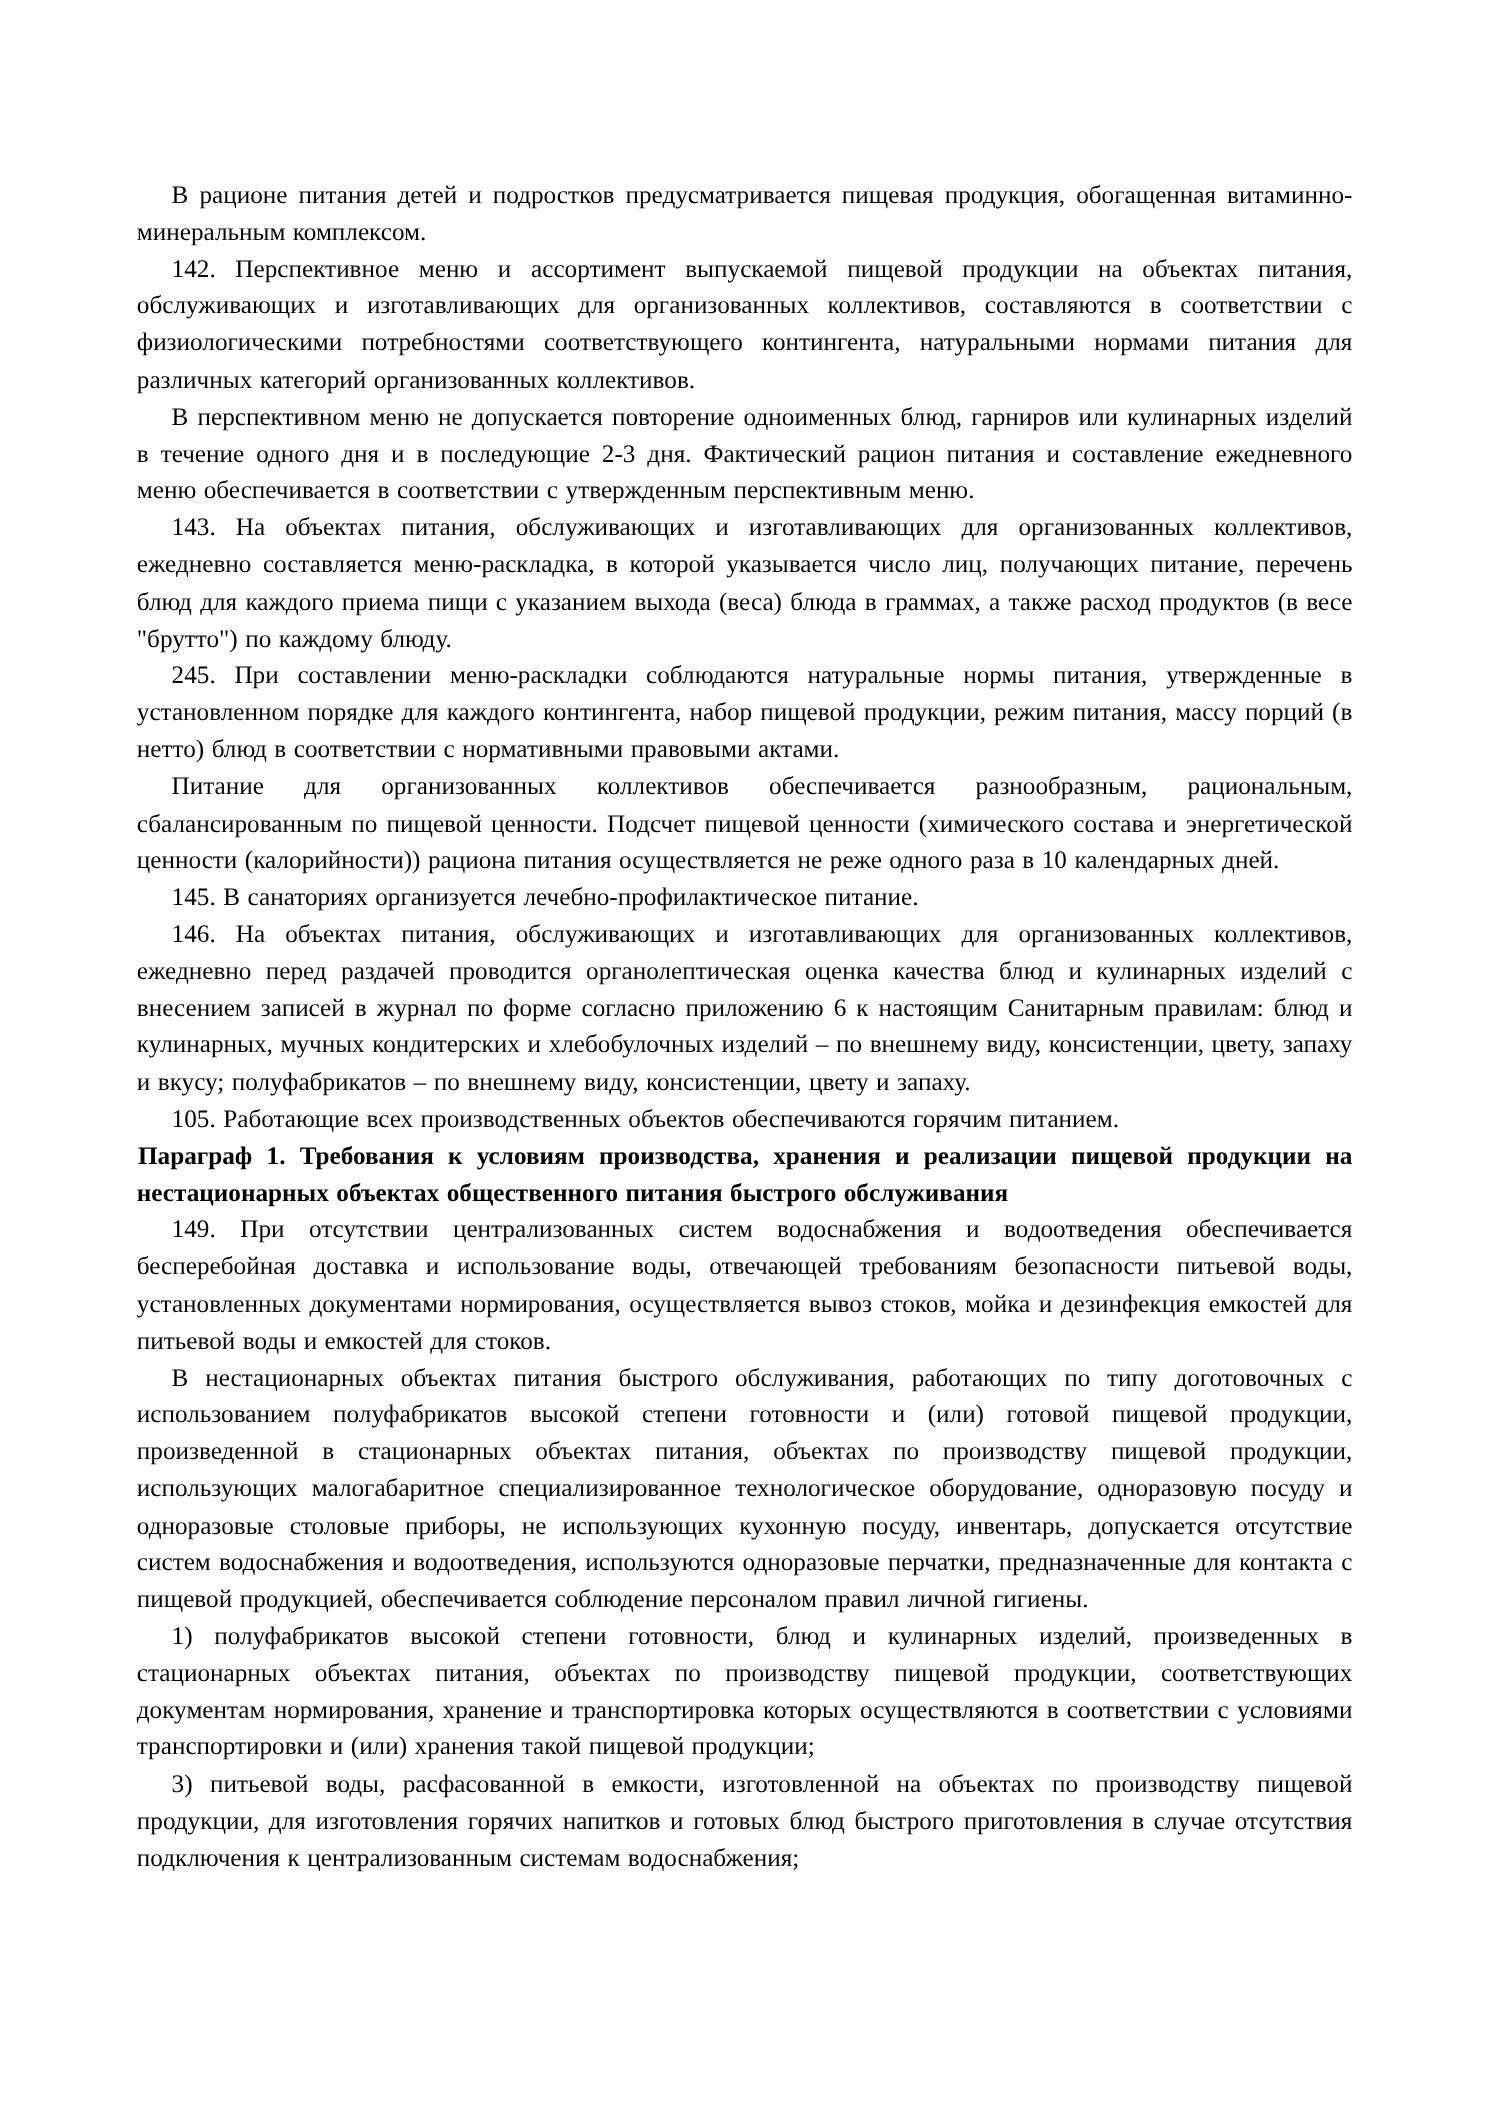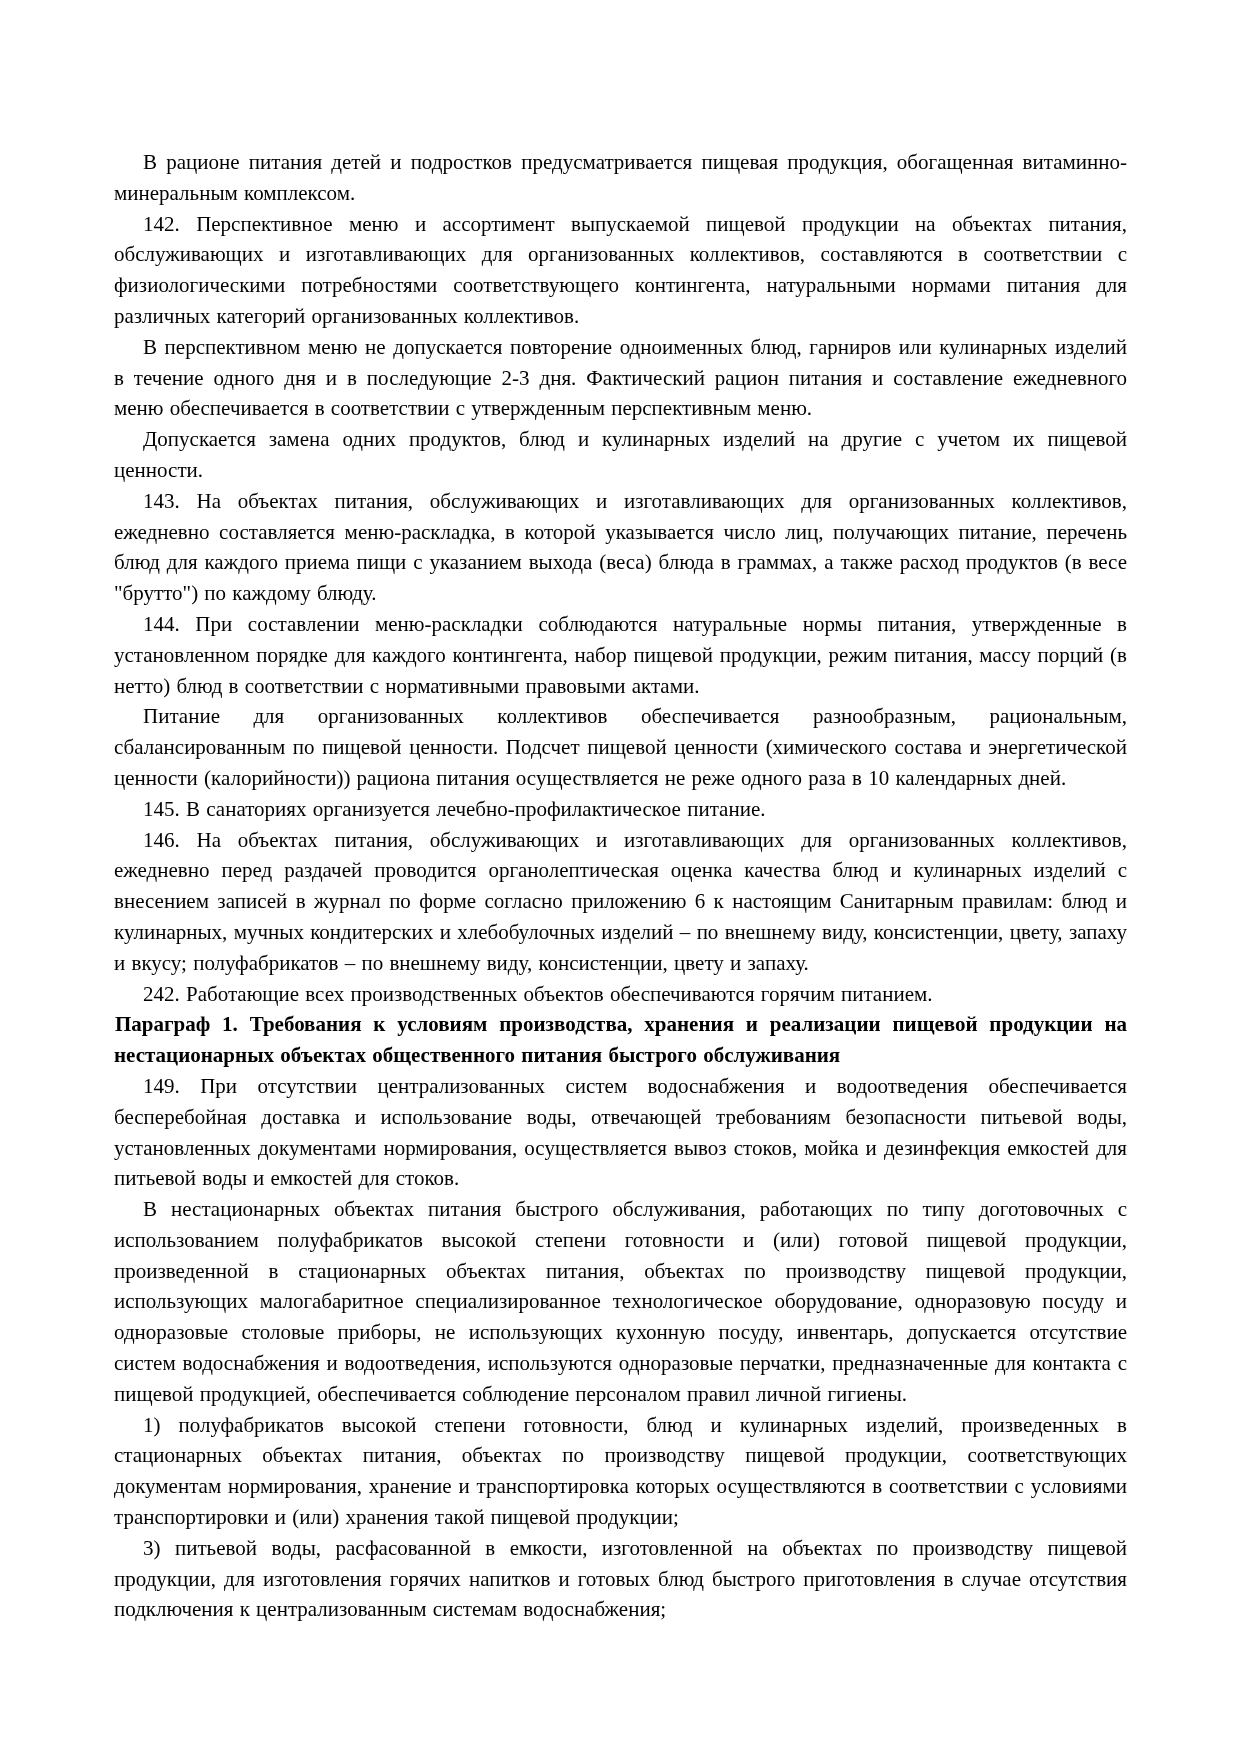--- a/index.html
+++ b/index.html
@@ -37,26 +37,25 @@
   }
 </style>
 </head>
 <body>
 
 <div class="page">
   <div class="doc-body" id="document-body">
       <p class="body">В рационе питания детей и подростков предусматривается пищевая продукция, обогащенная витаминно-минеральным комплексом.</p>
       <p class="body">142. Перспективное меню и ассортимент выпускаемой пищевой продукции на объектах питания, обслуживающих и изготавливающих для организованных коллективов, составляются в соответствии с физиологическими потребностями соответствующего контингента, натуральными нормами питания для различных категорий организованных коллективов.</p>
       <p class="body">В перспективном меню не допускается повторение одноименных блюд, гарниров или кулинарных изделий в течение одного дня и в последующие 2-3 дня. Фактический рацион питания и составление ежедневного меню обеспечивается в соответствии с утвержденным перспективным меню.</p>
-      <p class="body">Допускается замена одних продуктов, блюд и кулинарных изделий на другие с учетом их пищевой ценности.</p>
       <p class="body">143. На объектах питания, обслуживающих и изготавливающих для организованных коллективов, ежедневно составляется меню-раскладка, в которой указывается число лиц, получающих питание, перечень блюд для каждого приема пищи с указанием выхода (веса) блюда в граммах, а также расход продуктов (в весе "брутто") по каждому блюду.</p>
-      <p class="body">144. При составлении меню-раскладки соблюдаются натуральные нормы питания, утвержденные в установленном порядке для каждого контингента, набор пищевой продукции, режим питания, массу порций (в нетто) блюд в соответствии с нормативными правовыми актами.</p>
+      <p class="body">245. При составлении меню-раскладки соблюдаются натуральные нормы питания, утвержденные в установленном порядке для каждого контингента, набор пищевой продукции, режим питания, массу порций (в нетто) блюд в соответствии с нормативными правовыми актами.</p>
       <p class="body">Питание для организованных коллективов обеспечивается разнообразным, рациональным, сбалансированным по пищевой ценности. Подсчет пищевой ценности (химического состава и энергетической ценности (калорийности)) рациона питания осуществляется не реже одного раза в 10 календарных дней.</p>
       <p class="body">145. В санаториях организуется лечебно-профилактическое питание.</p>
       <p class="body">146. На объектах питания, обслуживающих и изготавливающих для организованных коллективов, ежедневно перед раздачей проводится органолептическая оценка качества блюд и кулинарных изделий с внесением записей в журнал по форме согласно приложению 6 к настоящим Санитарным правилам: блюд и кулинарных, мучных кондитерских и хлебобулочных изделий – по внешнему виду, консистенции, цвету, запаху и вкусу; полуфабрикатов – по внешнему виду, консистенции, цвету и запаху.</p>
-      <p class="body">242. Работающие всех производственных объектов обеспечиваются горячим питанием.</p>
+      <p class="body">105. Работающие всех производственных объектов обеспечиваются горячим питанием.</p>
       <p class="heading">Параграф 1. Требования к условиям производства, хранения и реализации пищевой продукции на нестационарных объектах общественного питания быстрого обслуживания</p>
       <p class="body">149. При отсутствии централизованных систем водоснабжения и водоотведения обеспечивается бесперебойная доставка и использование воды, отвечающей требованиям безопасности питьевой воды, установленных документами нормирования, осуществляется вывоз стоков, мойка и дезинфекция емкостей для питьевой воды и емкостей для стоков.</p>
       <p class="body">В нестационарных объектах питания быстрого обслуживания, работающих по типу доготовочных с использованием полуфабрикатов высокой степени готовности и (или) готовой пищевой продукции, произведенной в стационарных объектах питания, объектах по производству пищевой продукции, использующих малогабаритное специализированное технологическое оборудование, одноразовую посуду и одноразовые столовые приборы, не использующих кухонную посуду, инвентарь, допускается отсутствие систем водоснабжения и водоотведения, используются одноразовые перчатки, предназначенные для контакта с пищевой продукцией, обеспечивается соблюдение персоналом правил личной гигиены.</p>
       <p class="body">1) полуфабрикатов высокой степени готовности, блюд и кулинарных изделий, произведенных в стационарных объектах питания, объектах по производству пищевой продукции, соответствующих документам нормирования, хранение и транспортировка которых осуществляются в соответствии с условиями транспортировки и (или) хранения такой пищевой продукции;</p>
       <p class="body">3) питьевой воды, расфасованной в емкости, изготовленной на объектах по производству пищевой продукции, для изготовления горячих напитков и готовых блюд быстрого приготовления в случае отсутствия подключения к централизованным системам водоснабжения;</p>
     </div>
 </div>
 
 </body></html>

